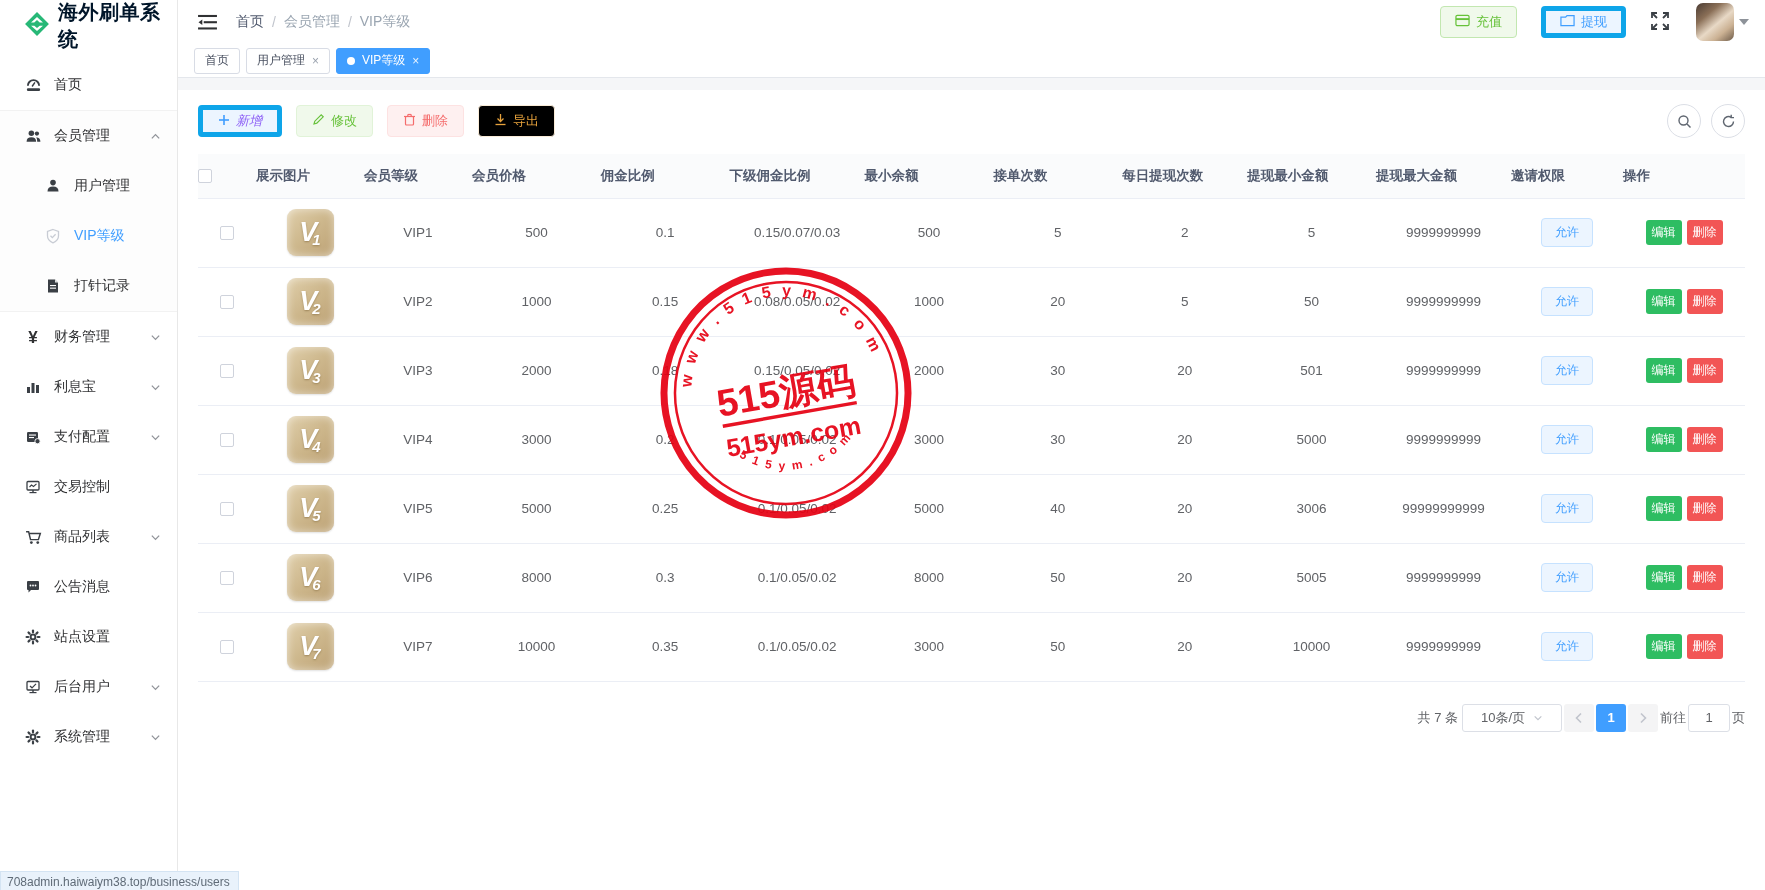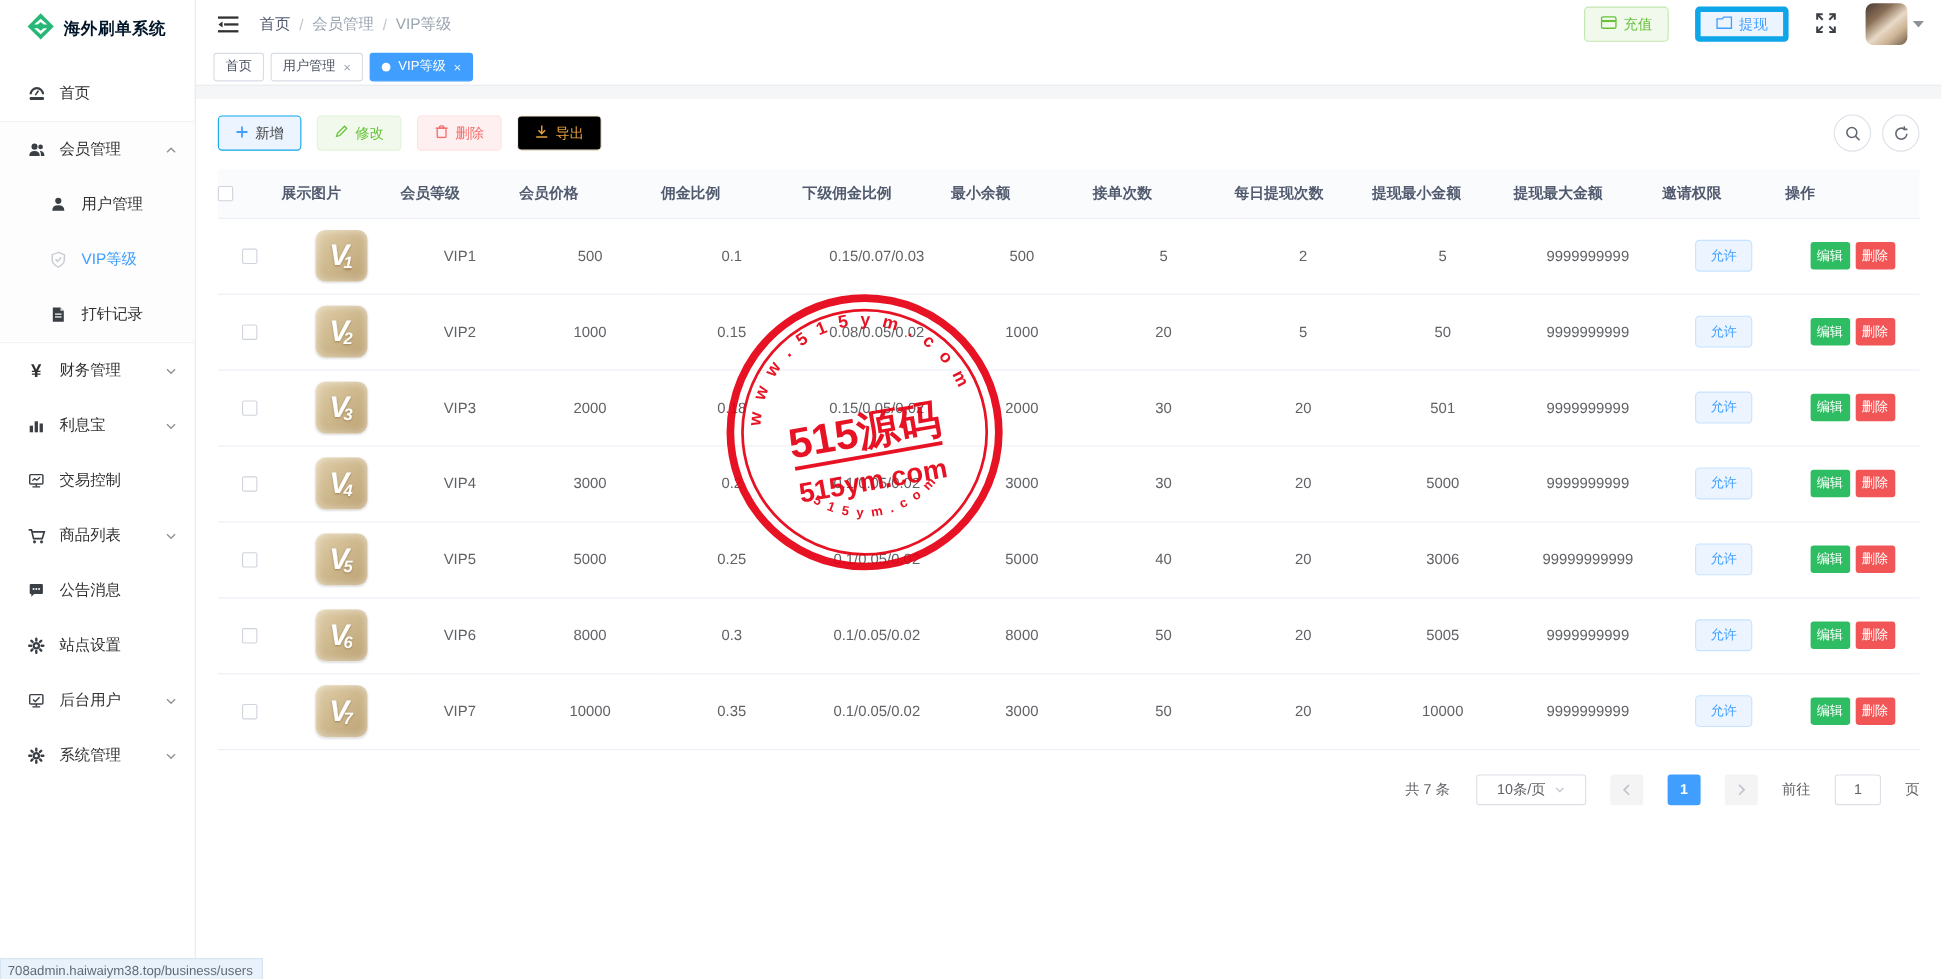--- a/index.html
+++ b/index.html
@@ -4,21 +4,21 @@
 <style>
   * { margin:0; padding:0; box-sizing:border-box; }
   html,body { width:1765px; height:890px; overflow:hidden; background:#fff;
     font-family:"Liberation Sans","DejaVu Sans",sans-serif; }
   .app { display:flex; width:100%; height:100%; position:relative; }
 
   
   .sidebar { width:178px; min-width:178px; height:100%; background:#fff;
     border-right:1px solid #e8e8e8; position:relative; z-index:5; }
   .logo-row { height:52px; display:flex; align-items:center; gap:8px; padding:0 14px 0 24px; }
-  .logo-title { font-size:15px; font-weight:bold; color:#001529; letter-spacing:.5px; }
+  .logo-title { font-size:20px; font-weight:bold; color:#001529; letter-spacing:.5px; }
   .menu { padding-top:8px; }
   .menu-item { height:50px; display:flex; align-items:center; padding:0 16px 0 24px;
     font-size:14px; color:#303133; cursor:pointer; position:relative; }
   .menu-item .mi-icon { width:18px; height:18px; margin-right:12px; display:inline-flex;
     align-items:center; justify-content:center; color:#3a3f45; }
   .menu-item .mi-label { flex:1; }
   .menu-item .mi-caret { color:#909399; display:inline-flex; }
   .menu-group { background:#fdfdfd; border-top:1px solid #f2f2f2; border-bottom:1px solid #f2f2f2; }
   .submenu-item { height:50px; display:flex; align-items:center; padding-left:44px;
     font-size:14px; color:#303133; cursor:pointer; }
@@ -64,21 +64,21 @@
   .tab.active { background:#409eff; border-color:#409eff; color:#fff; }
   .tab.active .tab-x { color:#e8f3ff; }
   .tab-dot { width:8px; height:8px; border-radius:50%; background:#fff; }
 
   .content-gap { height:12px; background:#f5f6f8; }
   .content { flex:1; background:#fff; padding:14px 20px 0 20px; position:relative; }
 
   .toolbar { display:flex; align-items:center; }
   .tbtn { height:32px; display:inline-flex; align-items:center; gap:6px; padding:0 15px;
     font-size:13px; border-radius:4px; cursor:pointer; margin-right:14px; }
-  .tbtn.add { background:#ecf5ff; border:1px solid #0ea5e9; color:#404040; }
+  .tbtn.add { background:#ecf5ff; border:5px solid #0ea5e9; color:#8b5cf6;font-style:italic; }
   .tbtn.edit { background:#f0f9eb; border:1px solid #e1f3d8; color:#67c23a; }
   .tbtn.del { background:#fef0f0; border:1px solid #fde2e2; color:#f56c6c; }
   .tbtn.exp { background:#000000; border:1px solid #faecd8; color:#e6a23c; }
   .toolbar-right { margin-left:auto; display:flex; gap:10px; }
   .circle-btn { width:34px; height:34px; border-radius:50%; border:1px solid #dcdfe6;
     background:#fff; display:inline-flex; align-items:center; justify-content:center;
     color:#5f6670; cursor:pointer; }
 
   
   table.grid { width:100%; border-collapse:collapse; margin-top:16px; table-layout:fixed; }
@@ -96,21 +96,21 @@
   .vip-badge .v { font-size:27px; }
   .vip-badge .n { font-size:15px; margin-top:13px; margin-left:-5px; }
   .allow-btn { display:inline-block; padding:5px 13px; font-size:12px; color:#409eff;
     background:#ecf5ff; border:1px solid #c6e2ff; border-radius:4px; cursor:pointer; }
   .act-btn { display:inline-block; padding:4px 6px; font-size:12px; color:#fff;
     border-radius:3px; cursor:pointer; }
   .act-btn.edit { background:#2ebd62; margin-right:5px; }
   .act-btn.del { background:#f25555; }
 
   
-  .pager { display:flex; align-items:center; justify-content:flex-end; gap:22px;
+  .pager { display:flex; align-items:center; justify-content:flex-end; gap:2px;
     margin-top:22px; font-size:13px; color:#606266; }
   .pg-total { margin-right:2px; }
   .pg-select { width:100px; height:28px; border:1px solid #dcdfe6; border-radius:3px;
     display:inline-flex; align-items:center; justify-content:center; gap:8px;
     color:#606266; font-size:13px; background:#fff; cursor:pointer; }
   .pg-box { width:30px; height:28px; border-radius:3px; display:inline-flex;
     align-items:center; justify-content:center; font-size:13px; cursor:pointer; }
   .pg-prev,.pg-next { background:#f4f4f5; color:#c0c4cc; }
   .pg-cur { background:#409eff; color:#fff; font-weight:bold; }
   .pg-goto-input { width:42px; height:28px; border:1px solid #dcdfe6; border-radius:3px;
@@ -218,20 +218,36 @@
             </svg>
         </span>
         <span class="mi-label">利息宝</span>
         <span class="mi-caret">
           <svg width="11" height="11" viewBox="0 0 12 12">
               <polyline points="2,4 6,8 10,4" fill="none" stroke="currentColor" stroke-width="1.4"></polyline>
             </svg>
         </span>
       </div>
 
+      <div class="menu-item">
+        <span class="mi-icon">
+          <svg width="16" height="16" viewBox="0 0 16 16">
+              <rect x="2" y="3" width="11" height="10" rx="1.2" fill="currentColor"></rect>
+              <rect x="4" y="5.5" width="7" height="1.1" fill="#fff"></rect>
+              <rect x="4" y="8" width="5" height="1.1" fill="#fff"></rect>
+              <circle cx="12.5" cy="12.2" r="2.6" fill="currentColor" stroke="#fff" stroke-width=".9"></circle>
+            </svg>
+        </span>
+        <span class="mi-label">支付配置</span>
+        <span class="mi-caret">
+          <svg width="11" height="11" viewBox="0 0 12 12">
+              <polyline points="2,4 6,8 10,4" fill="none" stroke="currentColor" stroke-width="1.4"></polyline>
+            </svg>
+        </span>
+      </div>
 
       <div class="menu-item">
         <span class="mi-icon">
           <svg width="16" height="16" viewBox="0 0 16 16">
               <rect x="2" y="2.5" width="12" height="8.5" rx="1" fill="none" stroke="currentColor" stroke-width="1.3"></rect>
               <polyline points="4.5,8 6.5,6 8.5,7.5 11.5,4.8" fill="none" stroke="currentColor" stroke-width="1.1"></polyline>
               <rect x="7.3" y="11" width="1.4" height="2" fill="currentColor"></rect>
               <rect x="4.5" y="13" width="7" height="1.2" fill="currentColor"></rect>
             </svg>
         </span>

